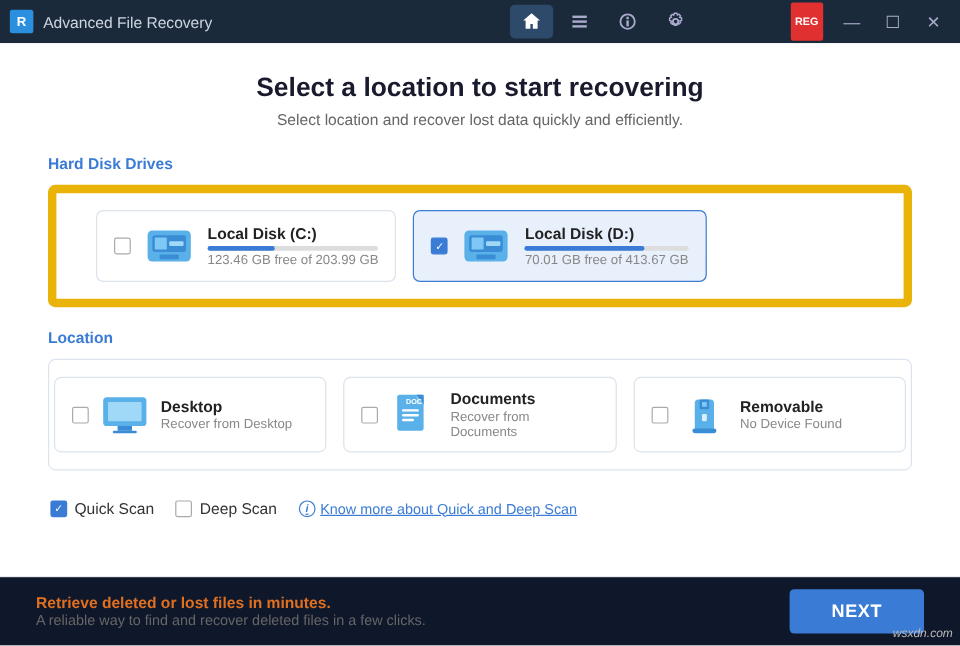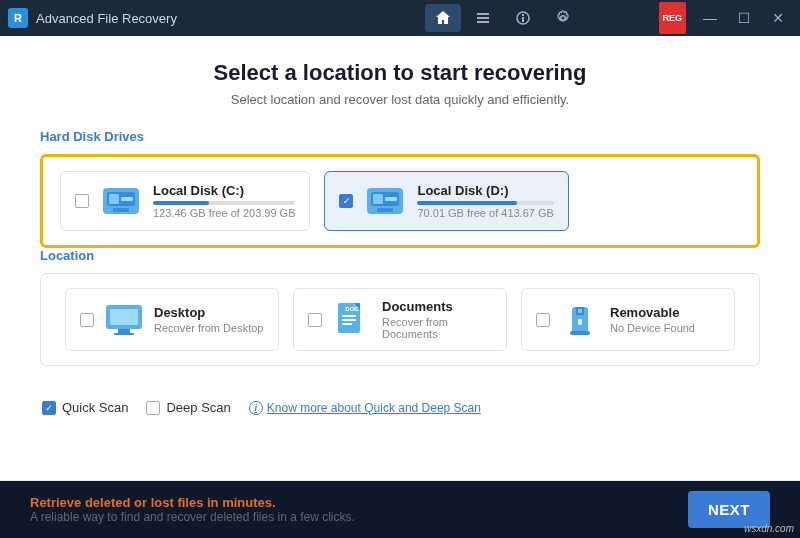--- a/index.html
+++ b/index.html
@@ -112,23 +112,24 @@
     
     .section-label {
       font-size: 13px;
       color: #3a7bd5;
       font-weight: 600;
       margin-bottom: 10px;
     }
 
     
     .drives-section {
-      border: 3px solid #eab308;
+      border: 7px solid #eab308;
       border-radius: 6px;
-      padding: 14px 17px;
+      padding: 14px 33px;
+      margin-bottom: 18px;
     }
     .drives-row {
       display: flex;
       gap: 14px;
     }
     .drive-card {
       display: flex;
       align-items: center;
       gap: 10px;
       padding: 10px 14px;
@@ -184,22 +185,22 @@
     .space-bar-fill {
       height: 100%;
       background: #3a7bd5;
       border-radius: 2px;
     }
 
     
     .location-section {
       border: 1px solid #dde3ec;
       border-radius: 6px;
-      padding: 14px 24px;
-      margin-bottom: 30px;
+      padding: 14px 4px;
+      margin-bottom: 20px;
     }
     .location-row {
       display: flex;
       gap: 14px;
     }
     .location-card {
       display: flex;
       align-items: center;
       gap: 10px;
       padding: 10px 14px;
@@ -300,21 +301,21 @@
       font-size: 13px;
     }
     .bottom-promo .promo-line2 {
       color: #666;
     }
     .next-btn {
       background: #3a7bd5;
       color: white;
       border: none;
       border-radius: 4px;
-      padding: 10px 20px;
+      padding: 10px 35px;
       font-size: 15px;
       font-weight: 600;
       cursor: pointer;
       letter-spacing: 0.5px;
     }
 
     
     .hdd-svg { display: block; }
     .watermark {
       position: absolute;

